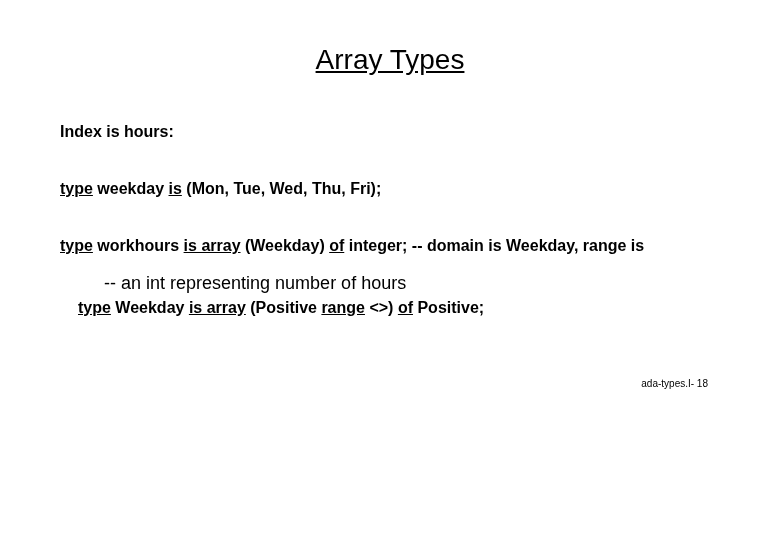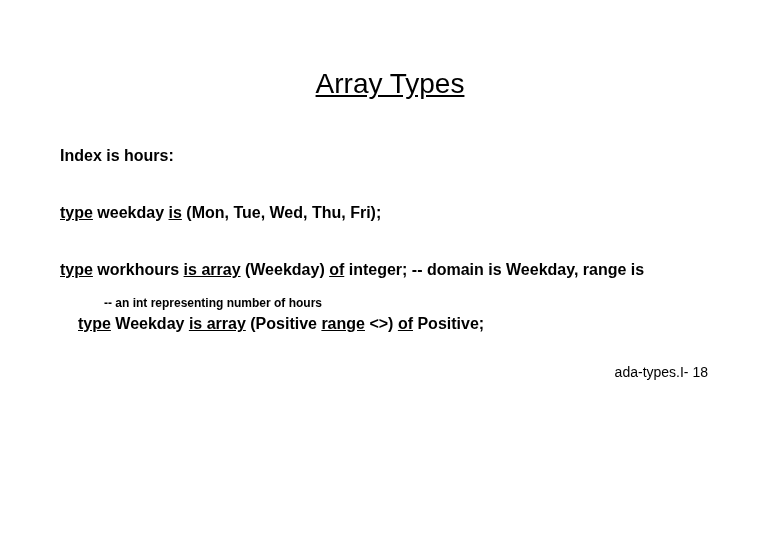--- a/index.html
+++ b/index.html
@@ -10,51 +10,50 @@
     background: #ffffff;
     font-family: Arial, Helvetica, sans-serif;
     color: #000000;
     position: relative;
   }
   .slide {
     width: 780px;
     height: 412px;
     position: relative;
     box-sizing: border-box;
-    margin-top: 24px;
   }
   .title {
     text-align: center;
     font-size: 28px;
     font-weight: normal;
     padding-top: 44px;
     margin: 0;
     text-decoration: underline;
   }
   .body {
     padding: 0 60px;
     font-size: 16px;
     line-height: 1.3;
   }
   .p-index { margin-top: 46px; font-weight: bold; }
   .p-weekday { margin-top: 36px; }
   .p-workhours { margin-top: 36px; }
   .p-comment {
     margin-top: 16px;
     margin-left: 44px;
-    font-weight: bold;
-    font-size: 12px;
+    font-weight: normal;
+    font-size: 18px;
   }
   .p-predef { margin-top: 34px; font-weight: bold; }
   .p-string { margin-top: 2px; margin-left: 18px; }
   .footer {
     position: absolute;
-    bottom: 56px;
+    bottom: 23px;
     right: 72px;
-    font-size: 14px;
+    font-size: 10px;
   }
   .kw { font-weight: bold; text-decoration: underline; } 
   .plain { font-weight: bold; }
 </style>
 </head>
 <body>
 
 <div class="slide">
 
   <h1 class="title">Array Types</h1>

